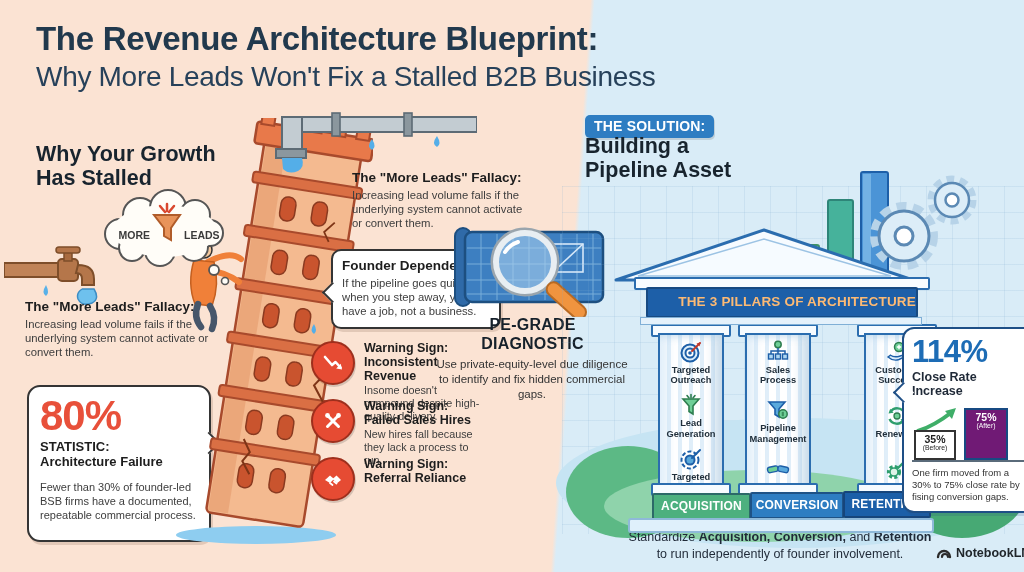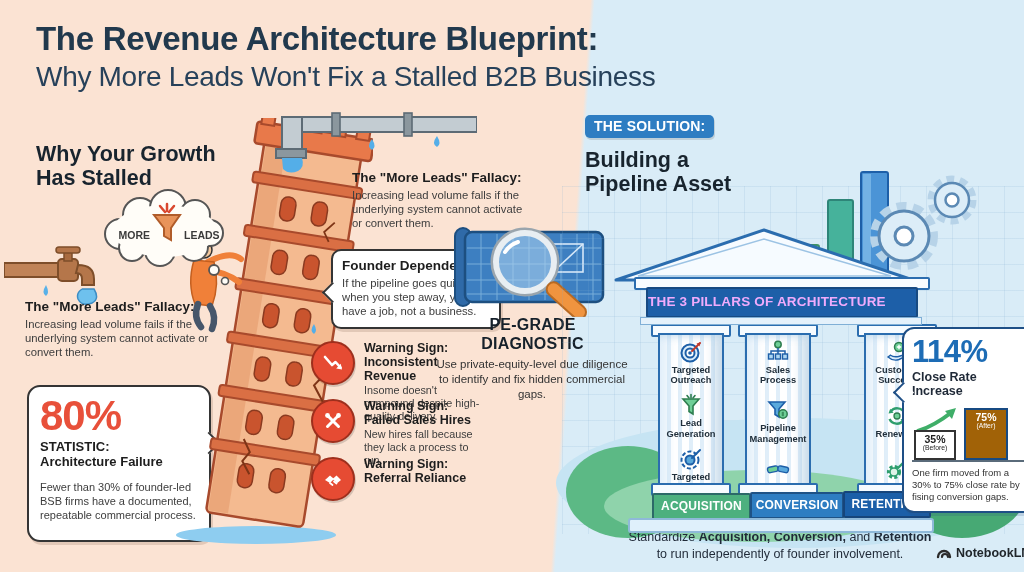--- a/index.html
+++ b/index.html
@@ -8,21 +8,21 @@
     background:linear-gradient(94deg,#fbe3d3 0 55.5%,#d9ecf7 55.9% 100%);}
   .abs{position:absolute;}
   
   #title1{left:36px;top:20px;font-size:33px;font-weight:800;color:#21394d;letter-spacing:-.3px;}
   #title2{left:36px;top:61px;font-size:28px;font-weight:500;color:#27415a;letter-spacing:-.3px;}
   .badge{padding:3px 9px 4px;border-radius:5px;color:#fff;font-size:14px;font-weight:800;letter-spacing:.2px;box-shadow:1px 2px 0 rgba(0,0,0,.12);}
   #diag-badge{left:36px;top:115px;background:#e8503a;}
   #sol-badge{left:585px;top:115px;background:#2e7dc2;}
   .sec-head{font-size:21.5px;font-weight:800;color:#18242e;line-height:1.12;}
   #diag-head{left:36px;top:142px;}
-  #sol-head{left:585px;top:148px;}
+  #sol-head{left:585px;top:134px;}
   
   .blurb-title{font-size:13.5px;font-weight:800;color:#1d1d1d;line-height:1.15;margin-bottom:2px;}
   .blurb-body{font-size:11.3px;color:#3d3d3d;line-height:1.28;}
   #fallacy-left{left:25px;top:299px;width:192px;}
   #fallacy-right{left:352px;top:170px;width:182px;}
   
   .wbox{background:#fff;border:2px solid #343434;border-radius:13px;box-shadow:2px 3px 0 rgba(90,50,30,.15);}
   #stat-box{left:27px;top:385px;width:158px;padding:8px 11px 18px;}
   #stat-box:after{content:"";position:absolute;right:-8px;top:48px;width:14px;height:14px;background:#fff;
     border-top:2px solid #343434;border-right:2px solid #343434;transform:rotate(45deg);}
@@ -48,21 +48,21 @@
                      linear-gradient(90deg,rgba(125,170,210,.16) 1px,transparent 1px);
     background-size:26px 26px;}
   .hill{border-radius:50%;}
   #hill0{left:556px;top:418px;width:480px;height:130px;background:#c6e4f3;}
   #hill1{left:566px;top:446px;width:124px;height:92px;background:#5cb985;}
   #hill2{left:896px;top:436px;width:132px;height:102px;background:#47a974;}
   #hill3{left:604px;top:470px;width:304px;height:72px;background:#8fd3ab;}
   
   #entab-top{left:634px;top:277px;width:292px;height:9px;background:#f8fcff;border:2px solid #2b6daf;border-radius:2px;z-index:4;}
   #banner{left:646px;top:287px;width:268px;height:27px;background:#1d5fa8;border:2px solid #174a82;border-radius:2px;
-    color:#f0abfc;font-size:13.5px;font-weight:800;text-align:left;line-height:26px;letter-spacing:.2px;z-index:4;}
+    color:#fdba74;font-size:13.5px;font-weight:800;text-align:right;line-height:26px;letter-spacing:.2px;z-index:4;}
   #entab-bot{left:640px;top:317px;width:280px;height:6px;background:#e4f1fb;border:1.5px solid #7fafd6;z-index:4;}
   .pillar{top:324px;width:66px;height:172px;z-index:3;}
   #pillar0{left:658px;} #pillar1{left:745px;} #pillar2{left:864px;}
   .cap,.pbase{position:absolute;left:-7px;width:76px;height:9px;background:#f6fbff;border:2px solid #2b6daf;border-radius:2px;}
   .cap{top:0;} .pbase{bottom:0;}
   .shaft{position:absolute;left:0;top:9px;width:62px;height:152px;border:2px solid #2b6daf;
     background:repeating-linear-gradient(90deg,#ffffff 0 7px,#e0eef9 7px 11px);
     box-shadow:inset -8px 0 10px rgba(110,160,200,.35),inset 8px 0 10px rgba(200,225,245,.5);
     display:flex;flex-direction:column;justify-content:space-between;padding:5px 0 6px;}
   .p-item{display:flex;flex-direction:column;align-items:center;gap:1px;}
@@ -76,21 +76,21 @@
   
   #result-box{left:902px;top:327px;width:114px;padding:7px 8px 8px;border:2.5px solid #1e4f86;border-radius:12px;background:#fff;
     z-index:6;box-shadow:2px 3px 0 rgba(40,80,120,.18);}
   #result-box:before{content:"";position:absolute;left:-8px;top:56px;width:13px;height:13px;background:#fff;
     border-left:2.5px solid #1e4f86;border-bottom:2.5px solid #1e4f86;transform:rotate(45deg);}
   .res-value{font-size:31px;font-weight:800;color:#1d6cb5;line-height:1;letter-spacing:-.5px;}
   .res-label{font-size:12.5px;font-weight:800;color:#1f2937;line-height:1.12;margin-top:3px;}
   .mini-chart{position:relative;height:56px;margin-top:6px;border-bottom:2px solid #5a6b7a;}
   .bar-before{position:absolute;left:2px;bottom:0;width:38px;height:26px;background:#fff;border:2px solid #333;
     text-align:center;color:#1d1d1d;}
-  .bar-after{position:absolute;left:52px;bottom:0;width:40px;height:48px;background:#a16207;border:2px solid #174a82;
+  .bar-after{position:absolute;left:52px;bottom:0;width:40px;height:48px;background:#701a75;border:2px solid #174a82;
     text-align:center;color:#fff;}
   .bar-big{font-size:10.5px;font-weight:800;line-height:1.15;margin-top:1px;}
   .bar-small{font-size:6.8px;line-height:1;}
   .res-body{font-size:9.5px;color:#333;line-height:1.27;margin-top:5px;}
   
   #footer{left:595px;top:529px;width:370px;text-align:center;font-size:12.5px;color:#1f2937;line-height:1.35;}
   #footer b{font-weight:800;}
   #brand{left:936px;top:546px;display:flex;align-items:center;gap:4px;}
   #brand-label{font-size:12.5px;font-weight:700;color:#20262b;}
   svg{display:block;}

